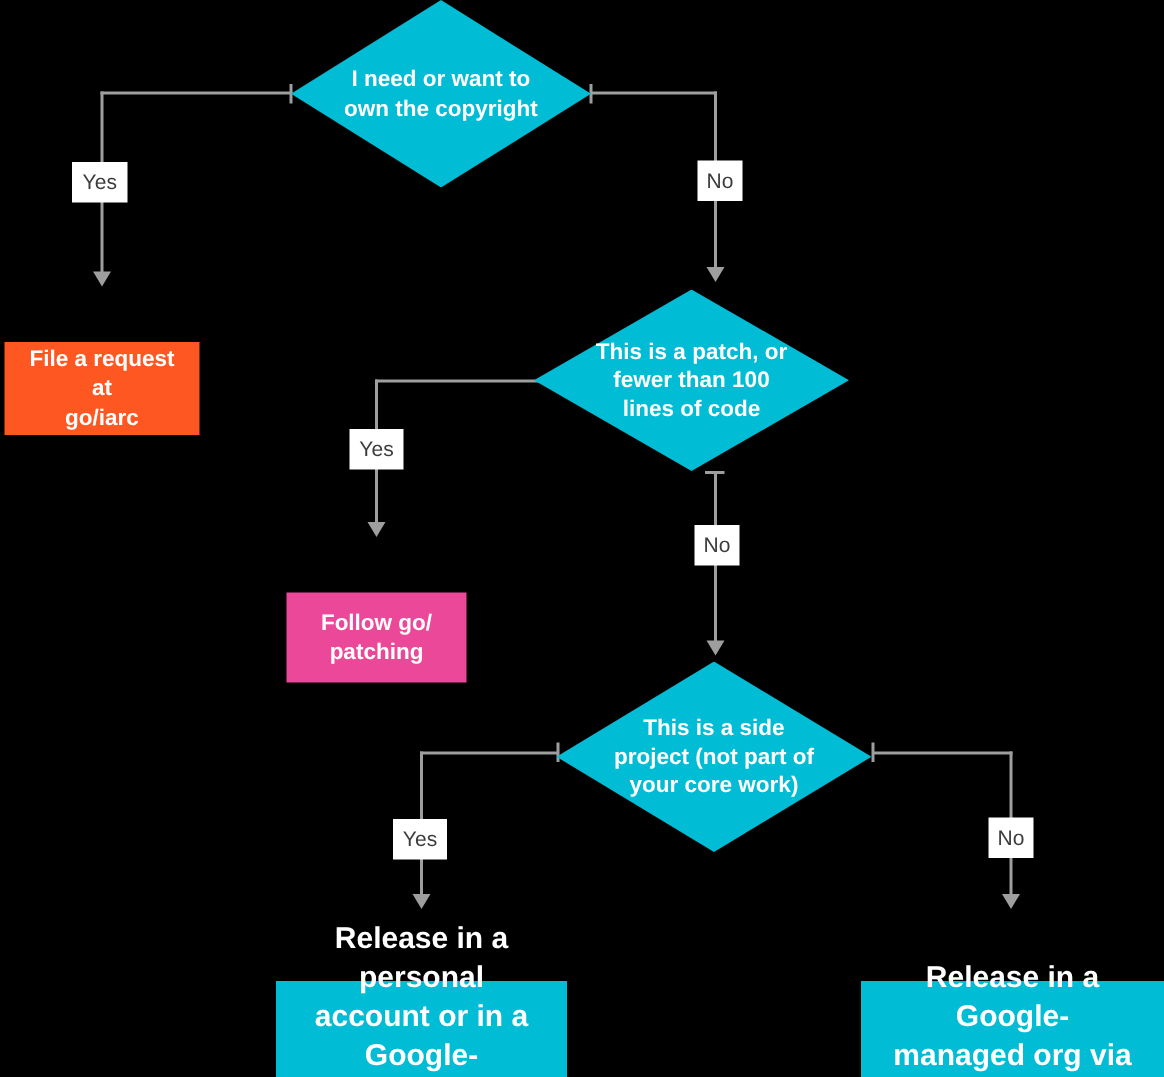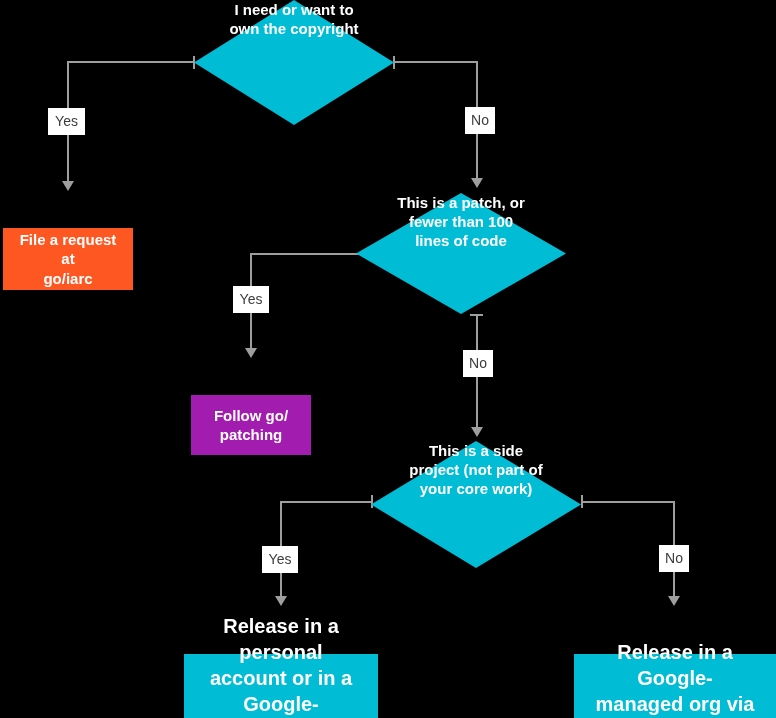--- a/index.html
+++ b/index.html
@@ -13,21 +13,21 @@
     height: 718px;
     background: #000000;
     overflow: hidden;
     font-family: "Liberation Sans", sans-serif;
   }
 
   
   .diamond {
     position: absolute;
     display: flex;
-    align-items: flex-start;
+    align-items: center;
     justify-content: center;
   }
   .diamond .shape {
     position: absolute;
     inset: 0;
     background: #00BCD4;
     clip-path: polygon(50% 0%, 100% 50%, 50% 100%, 0% 50%);
   }
   .diamond .dlabel {
     position: relative;
@@ -154,21 +154,21 @@
     <div class="dlabel" style="font-size:15px;">This is a side
 project (not part of
 your core work)</div>
   </div>
 
   <div class="boxnode" style="left:3px; top:192px; width:130px; height:62px; background:#FF5722; font-size:15px;">
     <span>File a request at
 go/iarc</span>
   </div>
 
-  <div class="boxnode" style="left:191px; top:359px; width:120px; height:60px; background:#a21caf; font-size:15px;">
+  <div class="boxnode" style="left:191px; top:359px; width:120px; height:60px; background:#ec4899; font-size:15px;">
     <span>Follow go/
 patching</span>
   </div>
 
   <div class="boxnode" style="left:184px; top:618px; width:194px; height:100px; background:#00BCD4; font-size:20px;justify-content:center;">
     <span>Release in a personal
 account or in a Google-
 managed org via go/
 releasing</span>
   </div>

